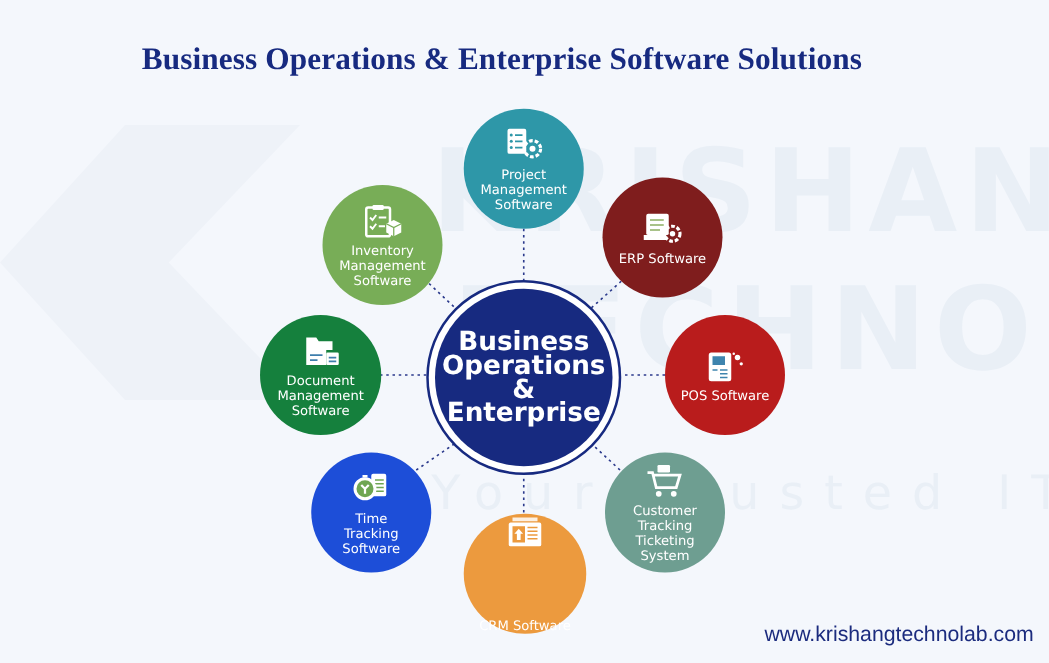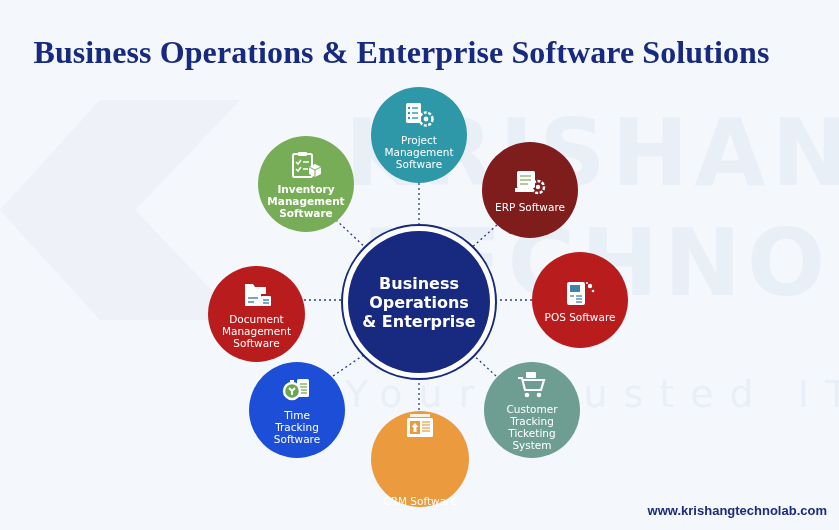--- a/index.html
+++ b/index.html
@@ -4,21 +4,21 @@
 <style>
   html, body { margin: 0; padding: 0; }
   body {
     width: 839px; height: 530px; overflow: hidden; position: relative;
     background: #F4F7FC;
     font-family: "Liberation Sans", sans-serif;
   }
   .title {
     position: absolute; left: 0; top: 34px; width: 803px; text-align: center;
     font-family: "Liberation Serif", "DejaVu Serif", serif;
-    font-weight: bold; font-size: 32px; color: #172A80; letter-spacing: 0.1px;
+    font-weight: bold; font-size: 25px; color: #172A80; letter-spacing: 0.1px;
   }
   .watermark { position: absolute; left: 0; top: 0; width: 839px; height: 530px; pointer-events: none; }
   .wm-big {
     position: absolute; font-family: "DejaVu Sans", sans-serif; font-weight: bold;
     color: #E9EFF6; letter-spacing: 6px; white-space: nowrap;
   }
   .wm-small {
     position: absolute; font-family: "DejaVu Sans", sans-serif;
     color: #E9EFF6; letter-spacing: 16px; white-space: nowrap; font-size: 38px;
   }
@@ -36,25 +36,25 @@
   .center-ring {
     position: absolute; left: 341px; top: 224px; width: 156px; height: 156px;
     border-radius: 50%; border: 2.5px solid #172A80; background: #fff; box-sizing: border-box;
   }
   .center-core {
     position: absolute; left: 348px; top: 231px; width: 142px; height: 142px;
     border-radius: 50%; background: #172A80; color: #fff;
     display: flex; align-items: center; justify-content: center; text-align: center;
   }
   .center-core .ctxt {
-    font-family: "DejaVu Sans", sans-serif; font-weight: bold; font-size: 16px; line-height: 19px;
+    font-family: "DejaVu Sans", sans-serif; font-weight: bold; font-size: 21px; line-height: 19px;
     white-space: pre-line;
   }
   .footer {
-    position: absolute; right: 12px; bottom: 12px; font-size: 13px; font-weight: bold;
+    position: absolute; right: 12px; bottom: 12px; font-size: 17px; font-weight: normal;
     color: #1B2B7E; font-family: "Liberation Sans", sans-serif;
   }
 </style>
 </head>
 <body>
 
 <div class="watermark">
   <svg width="839" height="530" style="position:absolute;left:0;top:0">
     <polygon points="100,100 240,100 135,210 240,320 100,320 0,210" fill="#EEF2F8"></polygon>
   </svg>
@@ -181,38 +181,38 @@
       </g>
     <circle cx="12" cy="15" r="8" fill="#6FA653" stroke="#fff" stroke-width="2.4"></circle>
     <path d="M9 12 L12 15 L15 12 M12 15 L12 19" stroke="#fff" stroke-width="1.8" fill="none"></path>
     <rect x="10" y="4" width="4" height="2" fill="#fff"></rect>
   </svg>
   <span class="lbl">Time
 Tracking
 Software</span>
 </div>
 
-<div class="node" style="left:208px; top:266px; width:97px; height:96px; background:#b91c1c;">
+<div class="node" style="left:208px; top:252px; width:97px; height:96px; background:#15803d;">
   <svg class="ico" viewBox="0 0 34 30">
     <path d="M5 4 L13 4 L15 7 L26 7 L26 14 L5 14 Z" fill="#fff"></path>
     <rect x="5" y="14" width="16" height="12" fill="#fff"></rect>
     <rect x="21" y="16" width="10" height="10" rx="1" fill="#fff"></rect>
     <g stroke="#3E7EAC" stroke-width="1.4">
         <line x1="8" y1="18" x2="18" y2="18"></line>
         <line x1="8" y1="22" x2="14" y2="22"></line>
         <line x1="23" y1="20" x2="29" y2="20"></line>
         <line x1="23" y1="23" x2="29" y2="23"></line>
       </g>
   </svg>
   <span class="lbl">Document
 Management
 Software</span>
 </div>
 
-<div class="node" style="left:258px; top:136px; width:96px; height:96px; background:#78AD57;font-weight:bold;">
+<div class="node" style="left:258px; top:148px; width:96px; height:96px; background:#78AD57;">
   <svg class="ico" viewBox="0 0 34 30">
     <rect x="4" y="4" width="19" height="23" rx="1.5" fill="none" stroke="#fff" stroke-width="2"></rect>
     <rect x="9" y="2" width="9" height="4" rx="1" fill="#fff"></rect>
     <path d="M7 12 L9 14 L12 10 M7 19 L9 21 L12 17" stroke="#fff" stroke-width="1.5" fill="none"></path>
     <g stroke="#fff" stroke-width="1.5">
         <line x1="14" y1="12" x2="20" y2="12"></line>
         <line x1="14" y1="19" x2="19" y2="19"></line>
       </g>
     <path d="M20 17 L26 14 L32 17 L32 24 L26 27 L20 24 Z" fill="#fff"></path>
     <path d="M20 17 L26 20 L32 17 M26 20 L26 27" stroke="#78AD57" stroke-width="1" fill="none"></path>

